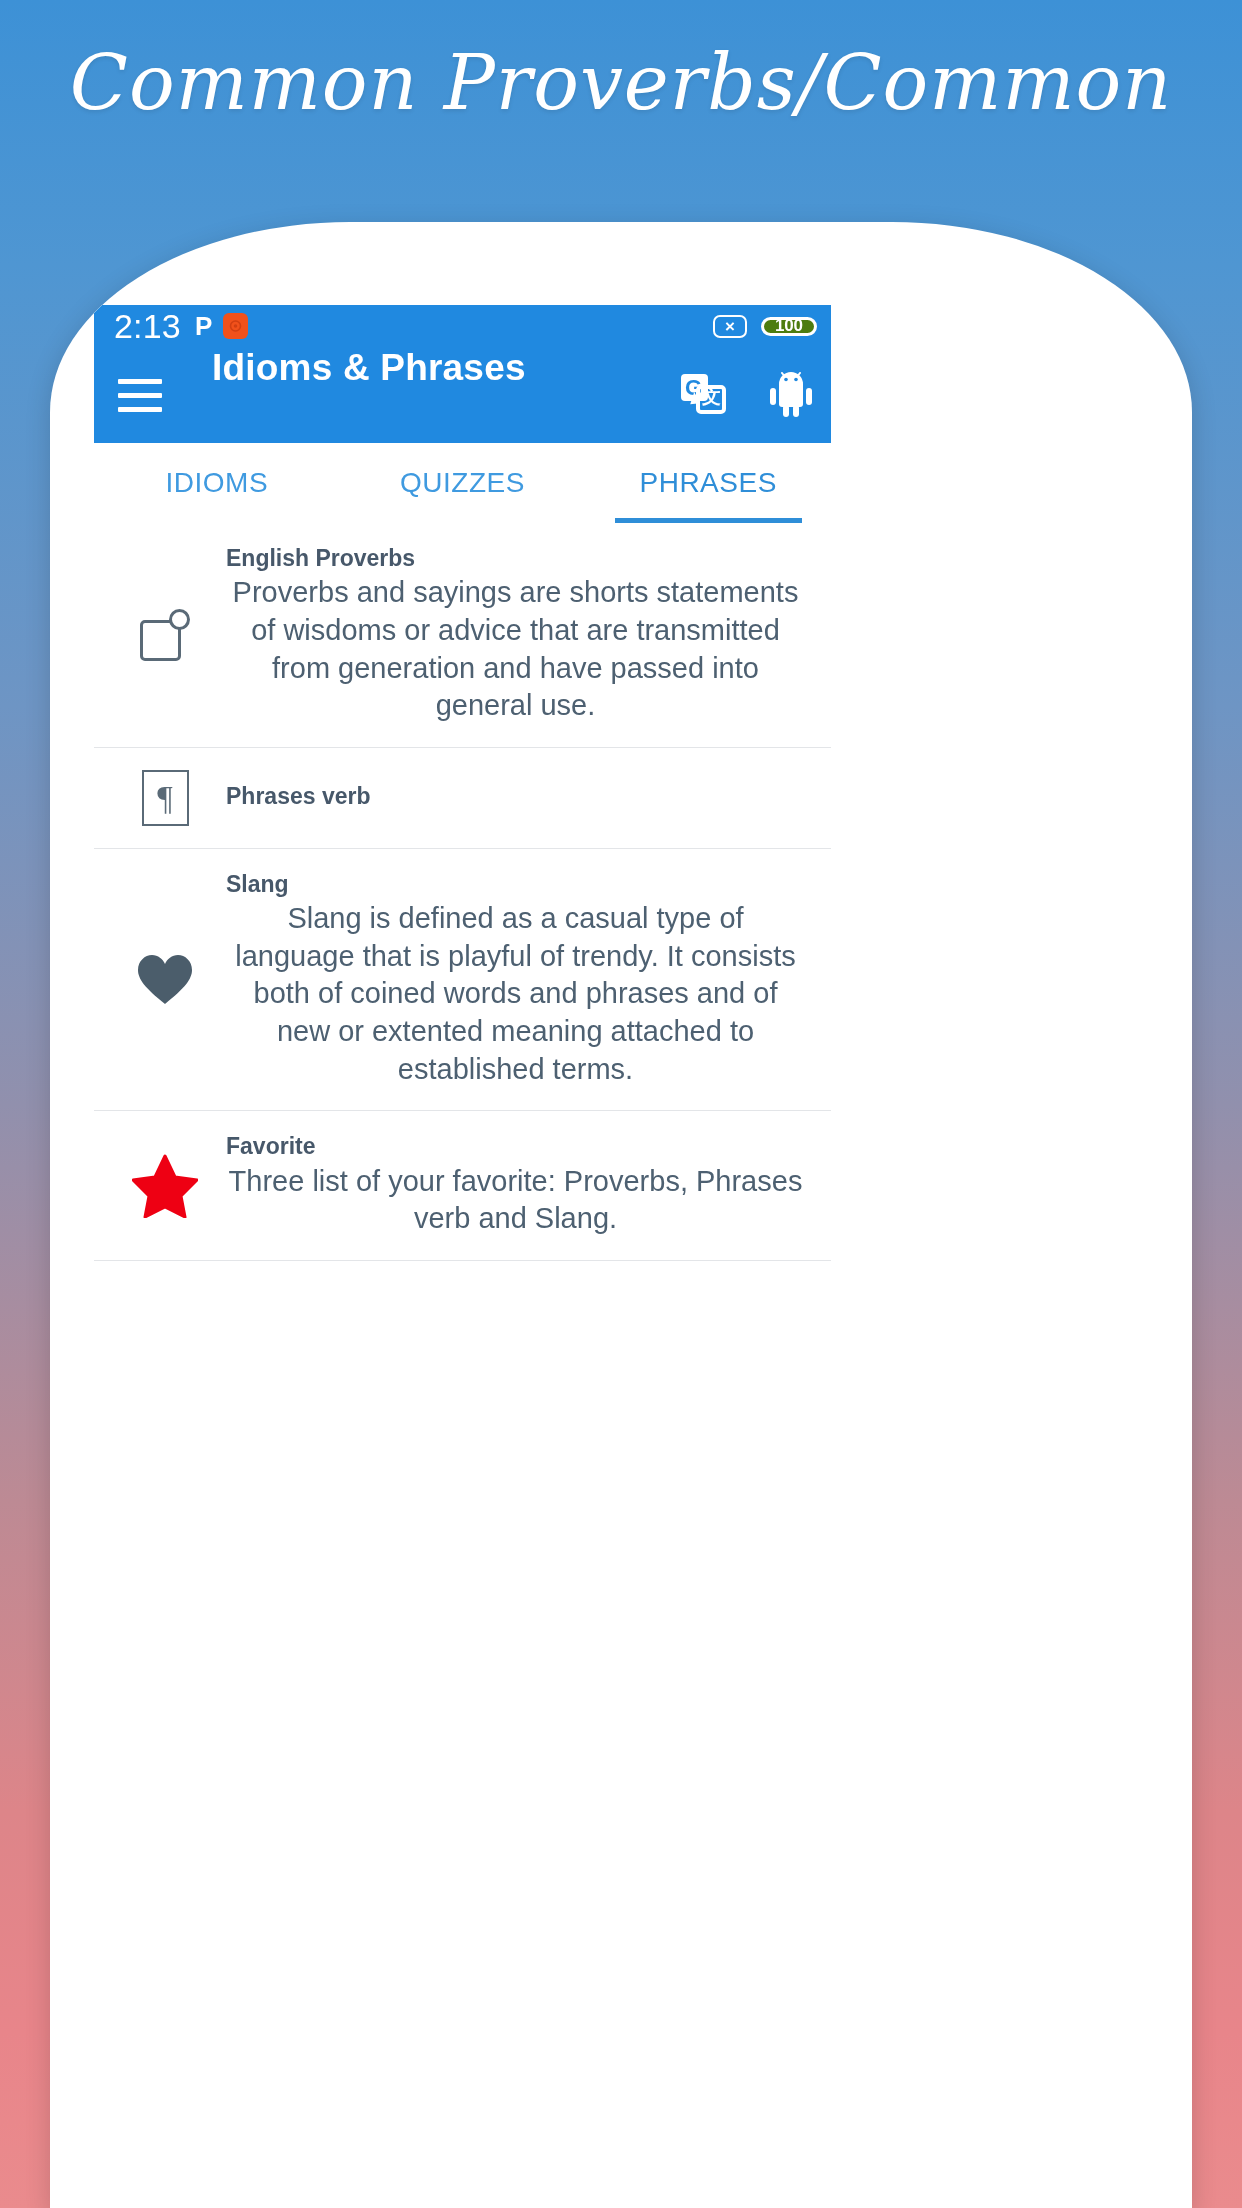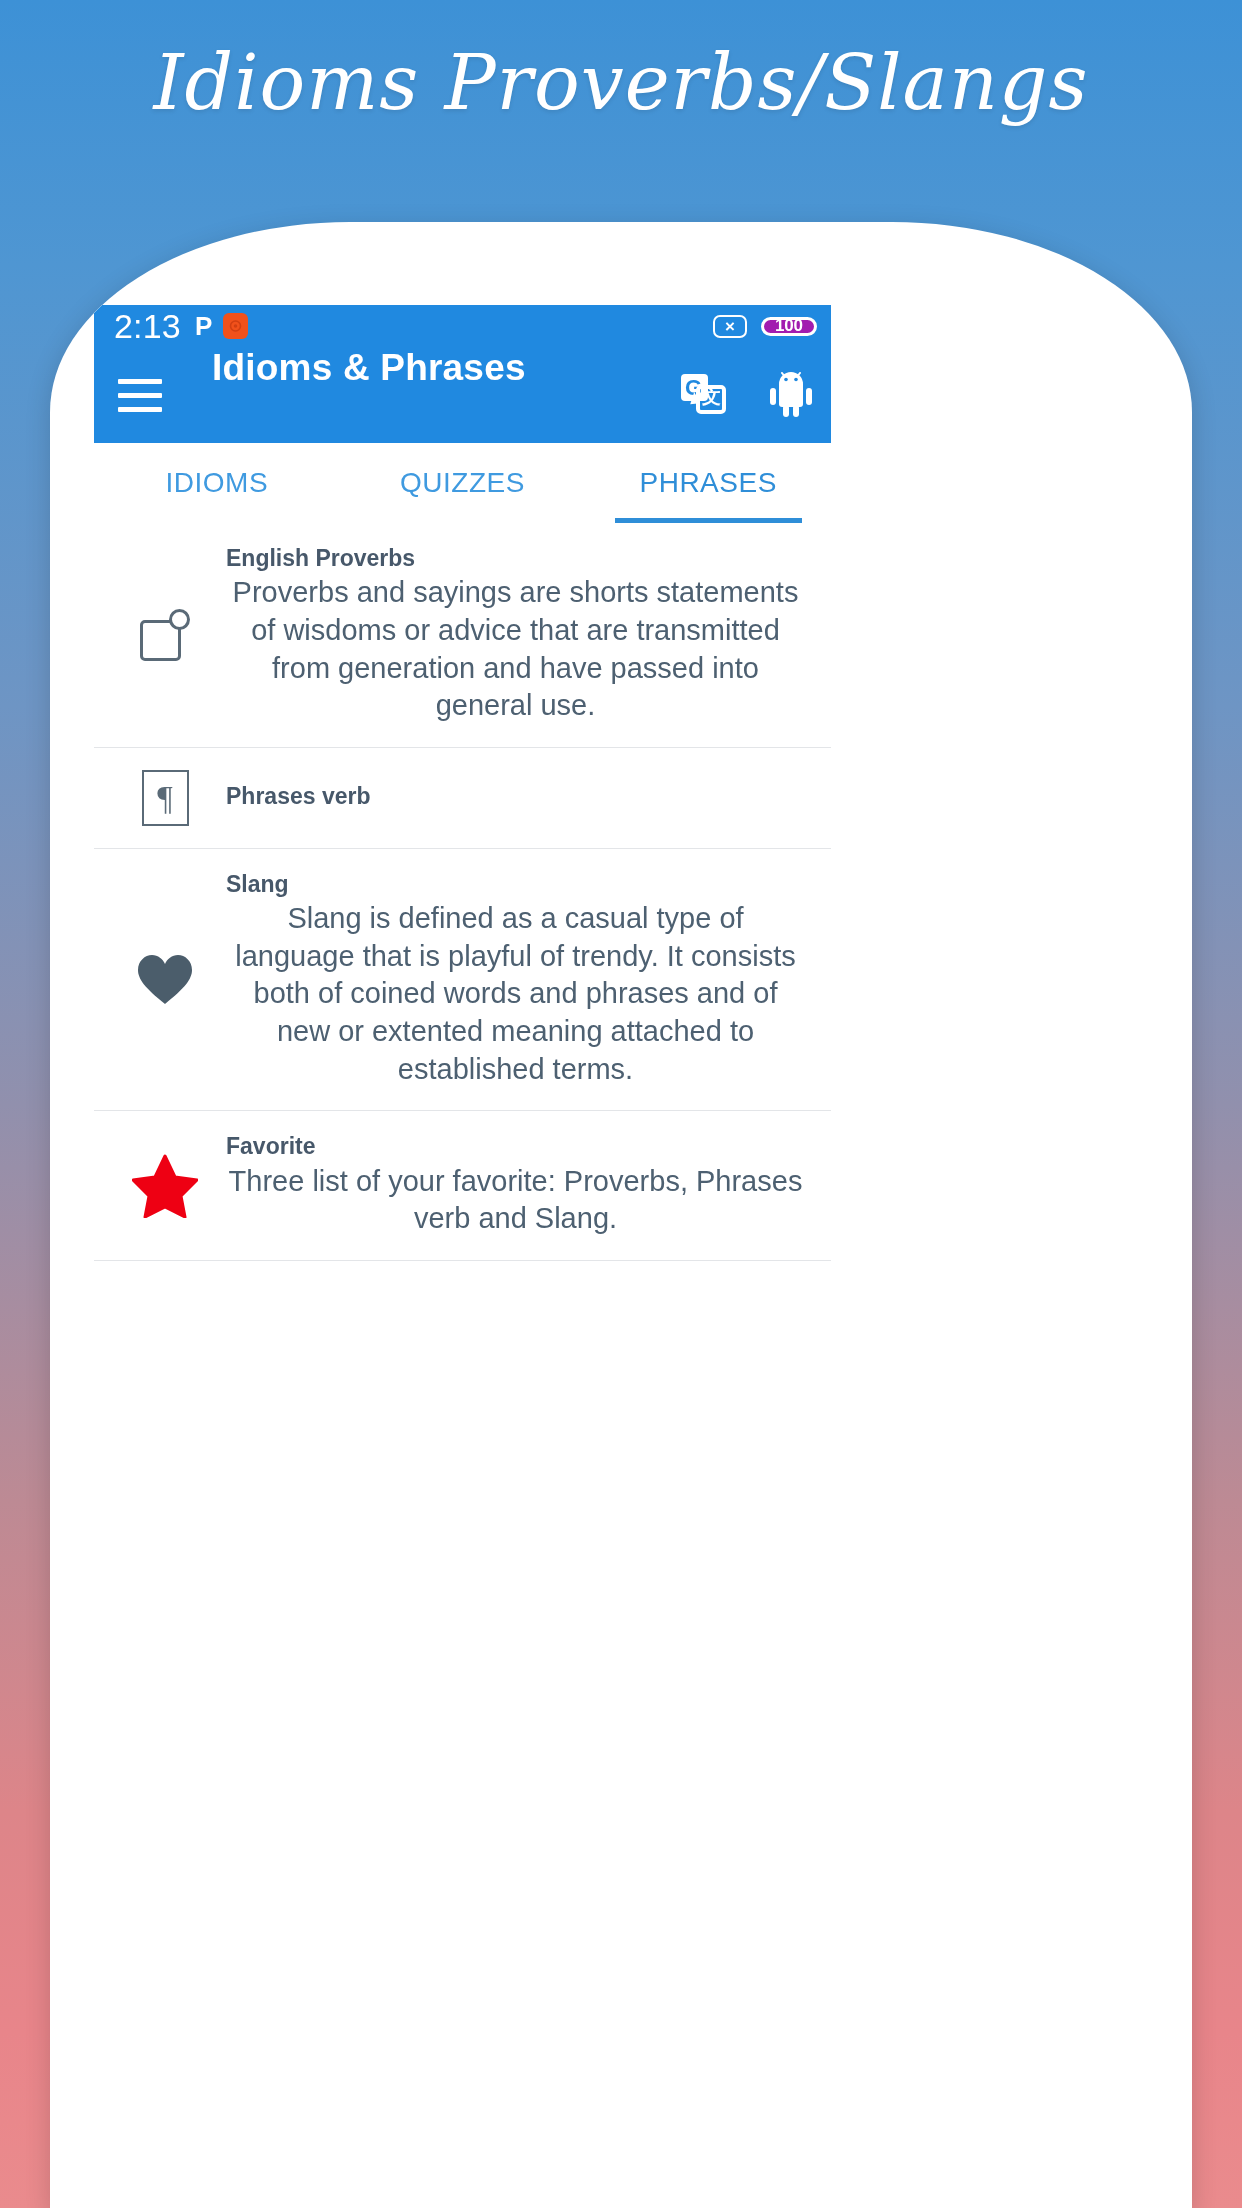--- a/index.html
+++ b/index.html
@@ -124,21 +124,21 @@
     font-size: 17px;
     font-weight: 700;
     line-height: 1;
     box-sizing: border-box;
   }
   .icon-battery {
     width: 56px;
     height: 19px;
     border: 3px solid #ffffff;
     border-radius: 13px;
-    background: #a21caf;
+    background: #4d7c0f;
     color: #ffffff;
     font-size: 17px;
     font-weight: 700;
     display: flex;
     align-items: center;
     justify-content: center;
     box-sizing: border-box;
     letter-spacing: -0.2px;
   }
 
@@ -309,21 +309,21 @@
     font-size: 34px;
     line-height: 1;
     font-family: "Liberation Serif", serif;
   }
   .ic-heart { width: 56px; height: 52px; display:block; }
   .ic-star  { width: 66px; height: 64px; display:block; }
 </style>
 </head>
 <body>
 
-<div class="page-title">Idioms Proverbs/Slangs</div>
+<div class="page-title">Common Proverbs/Common</div>
 
 <div class="phone">
   <div class="phone-inner">
 
     <div class="screen">
 
       <div class="statusbar">
         <div class="sb-time">2:13</div>
         <div class="sb-left-icons">
           <div class="icon-p">P</div>

